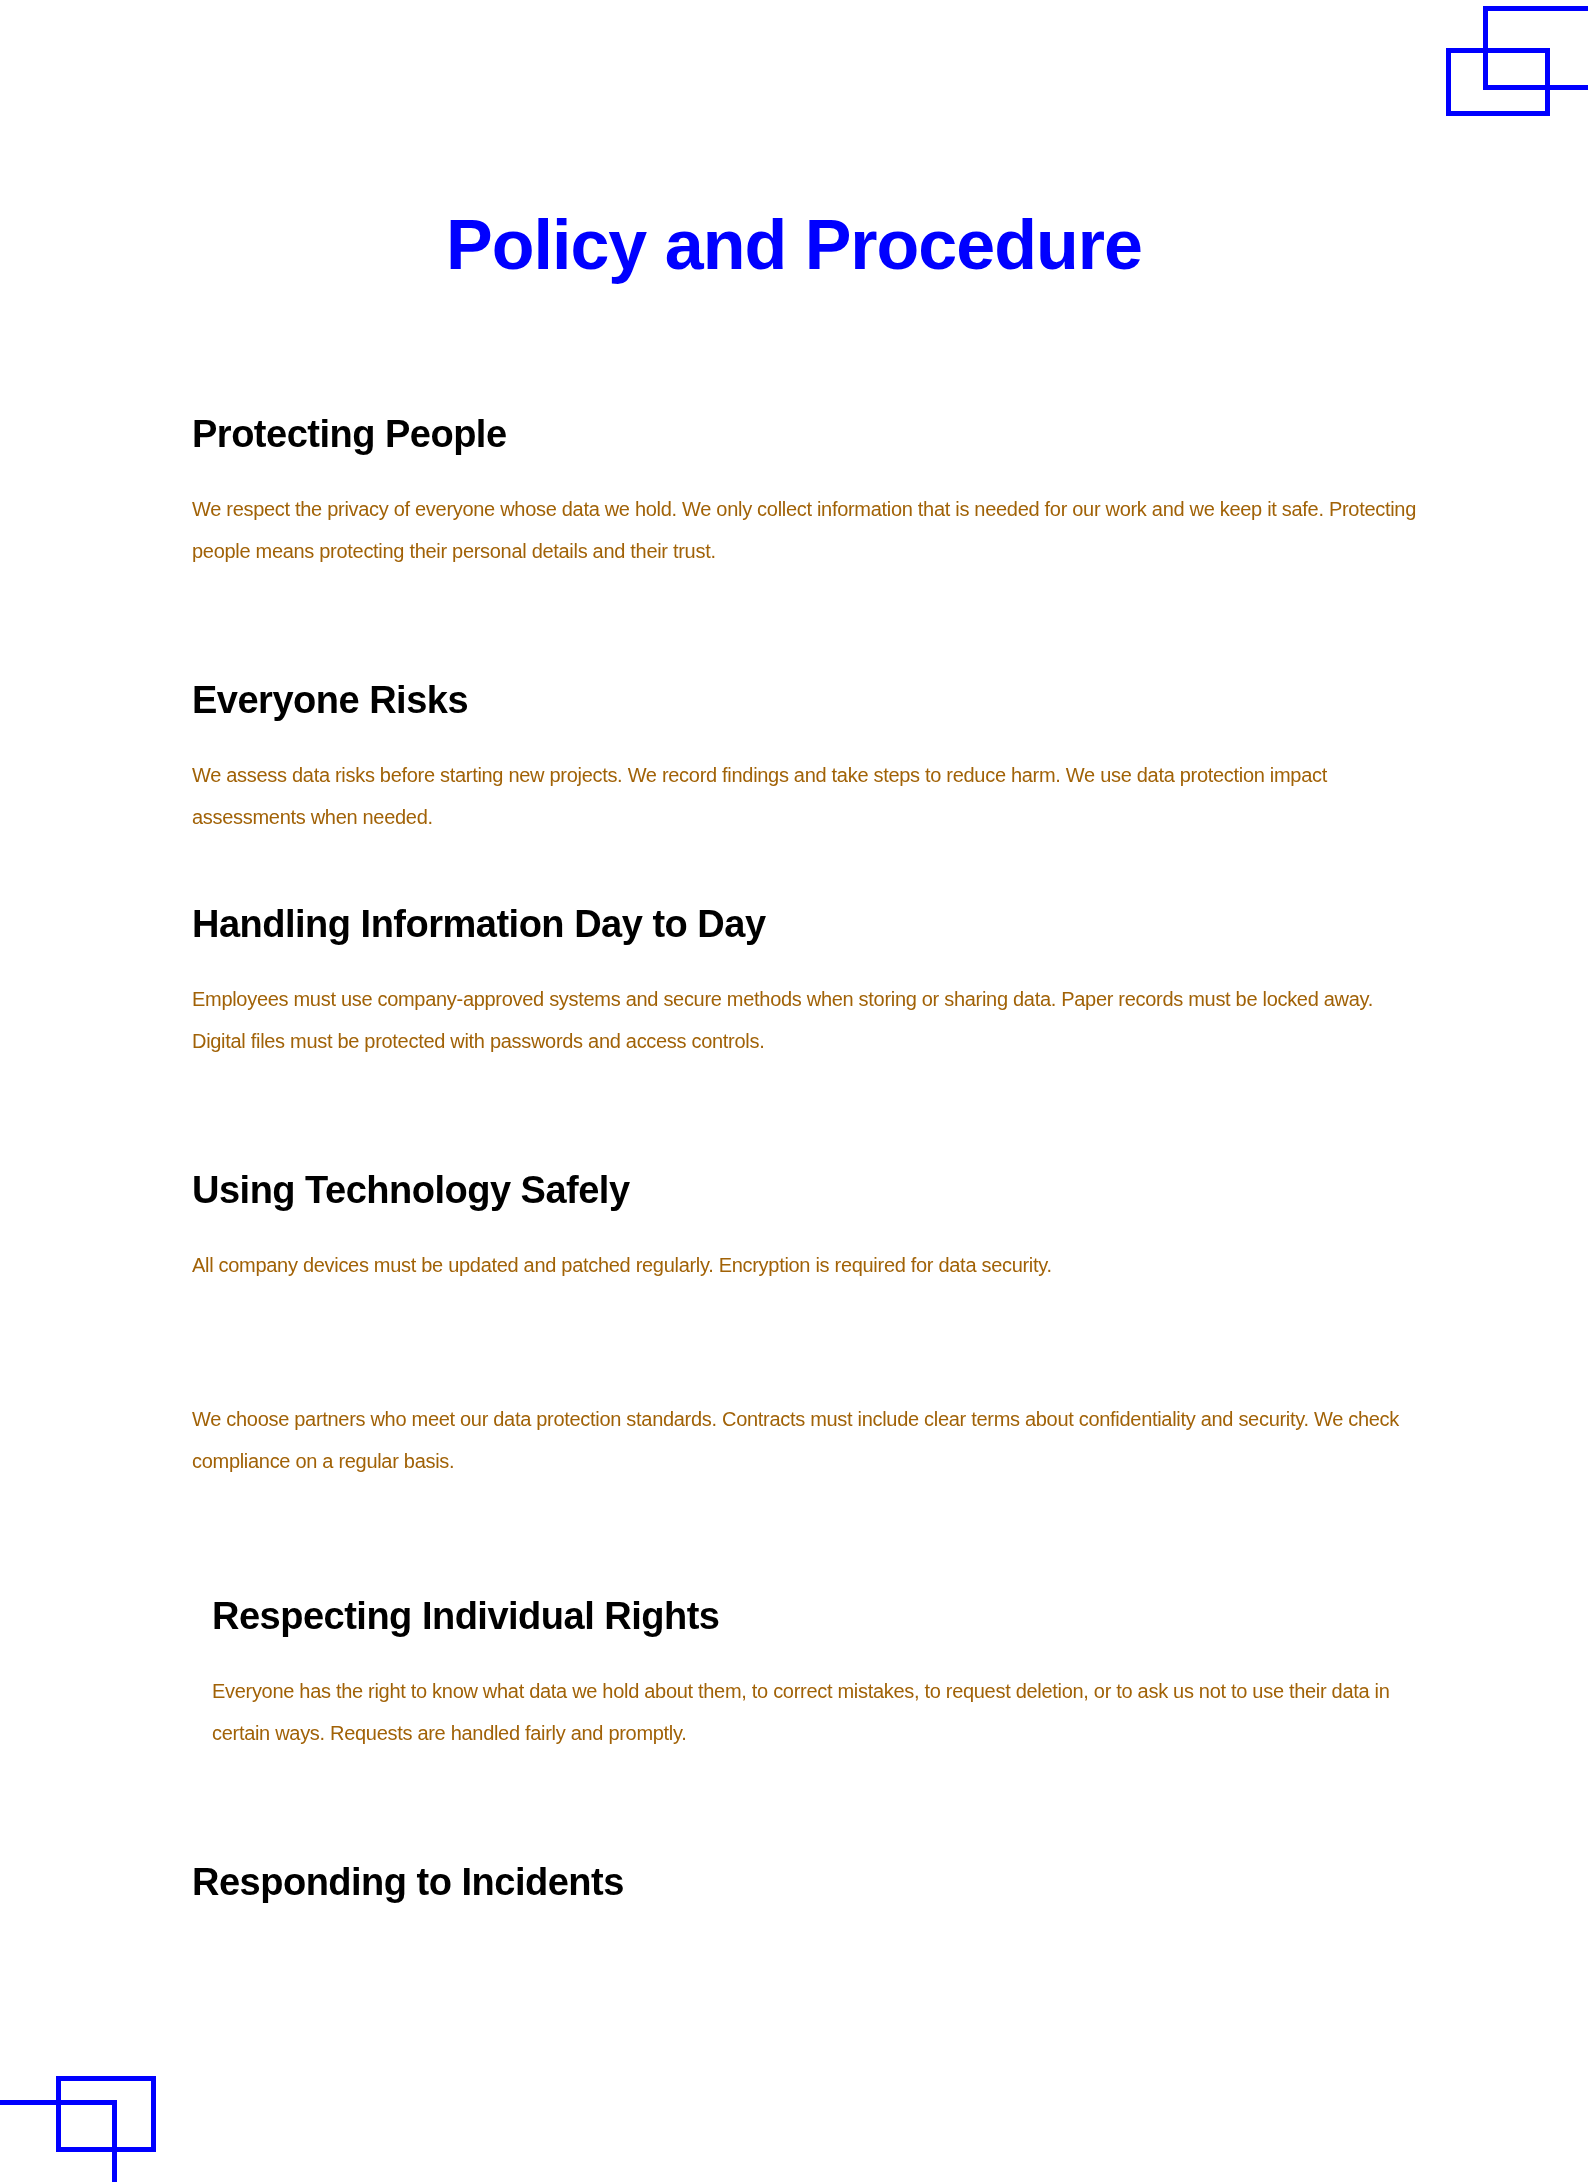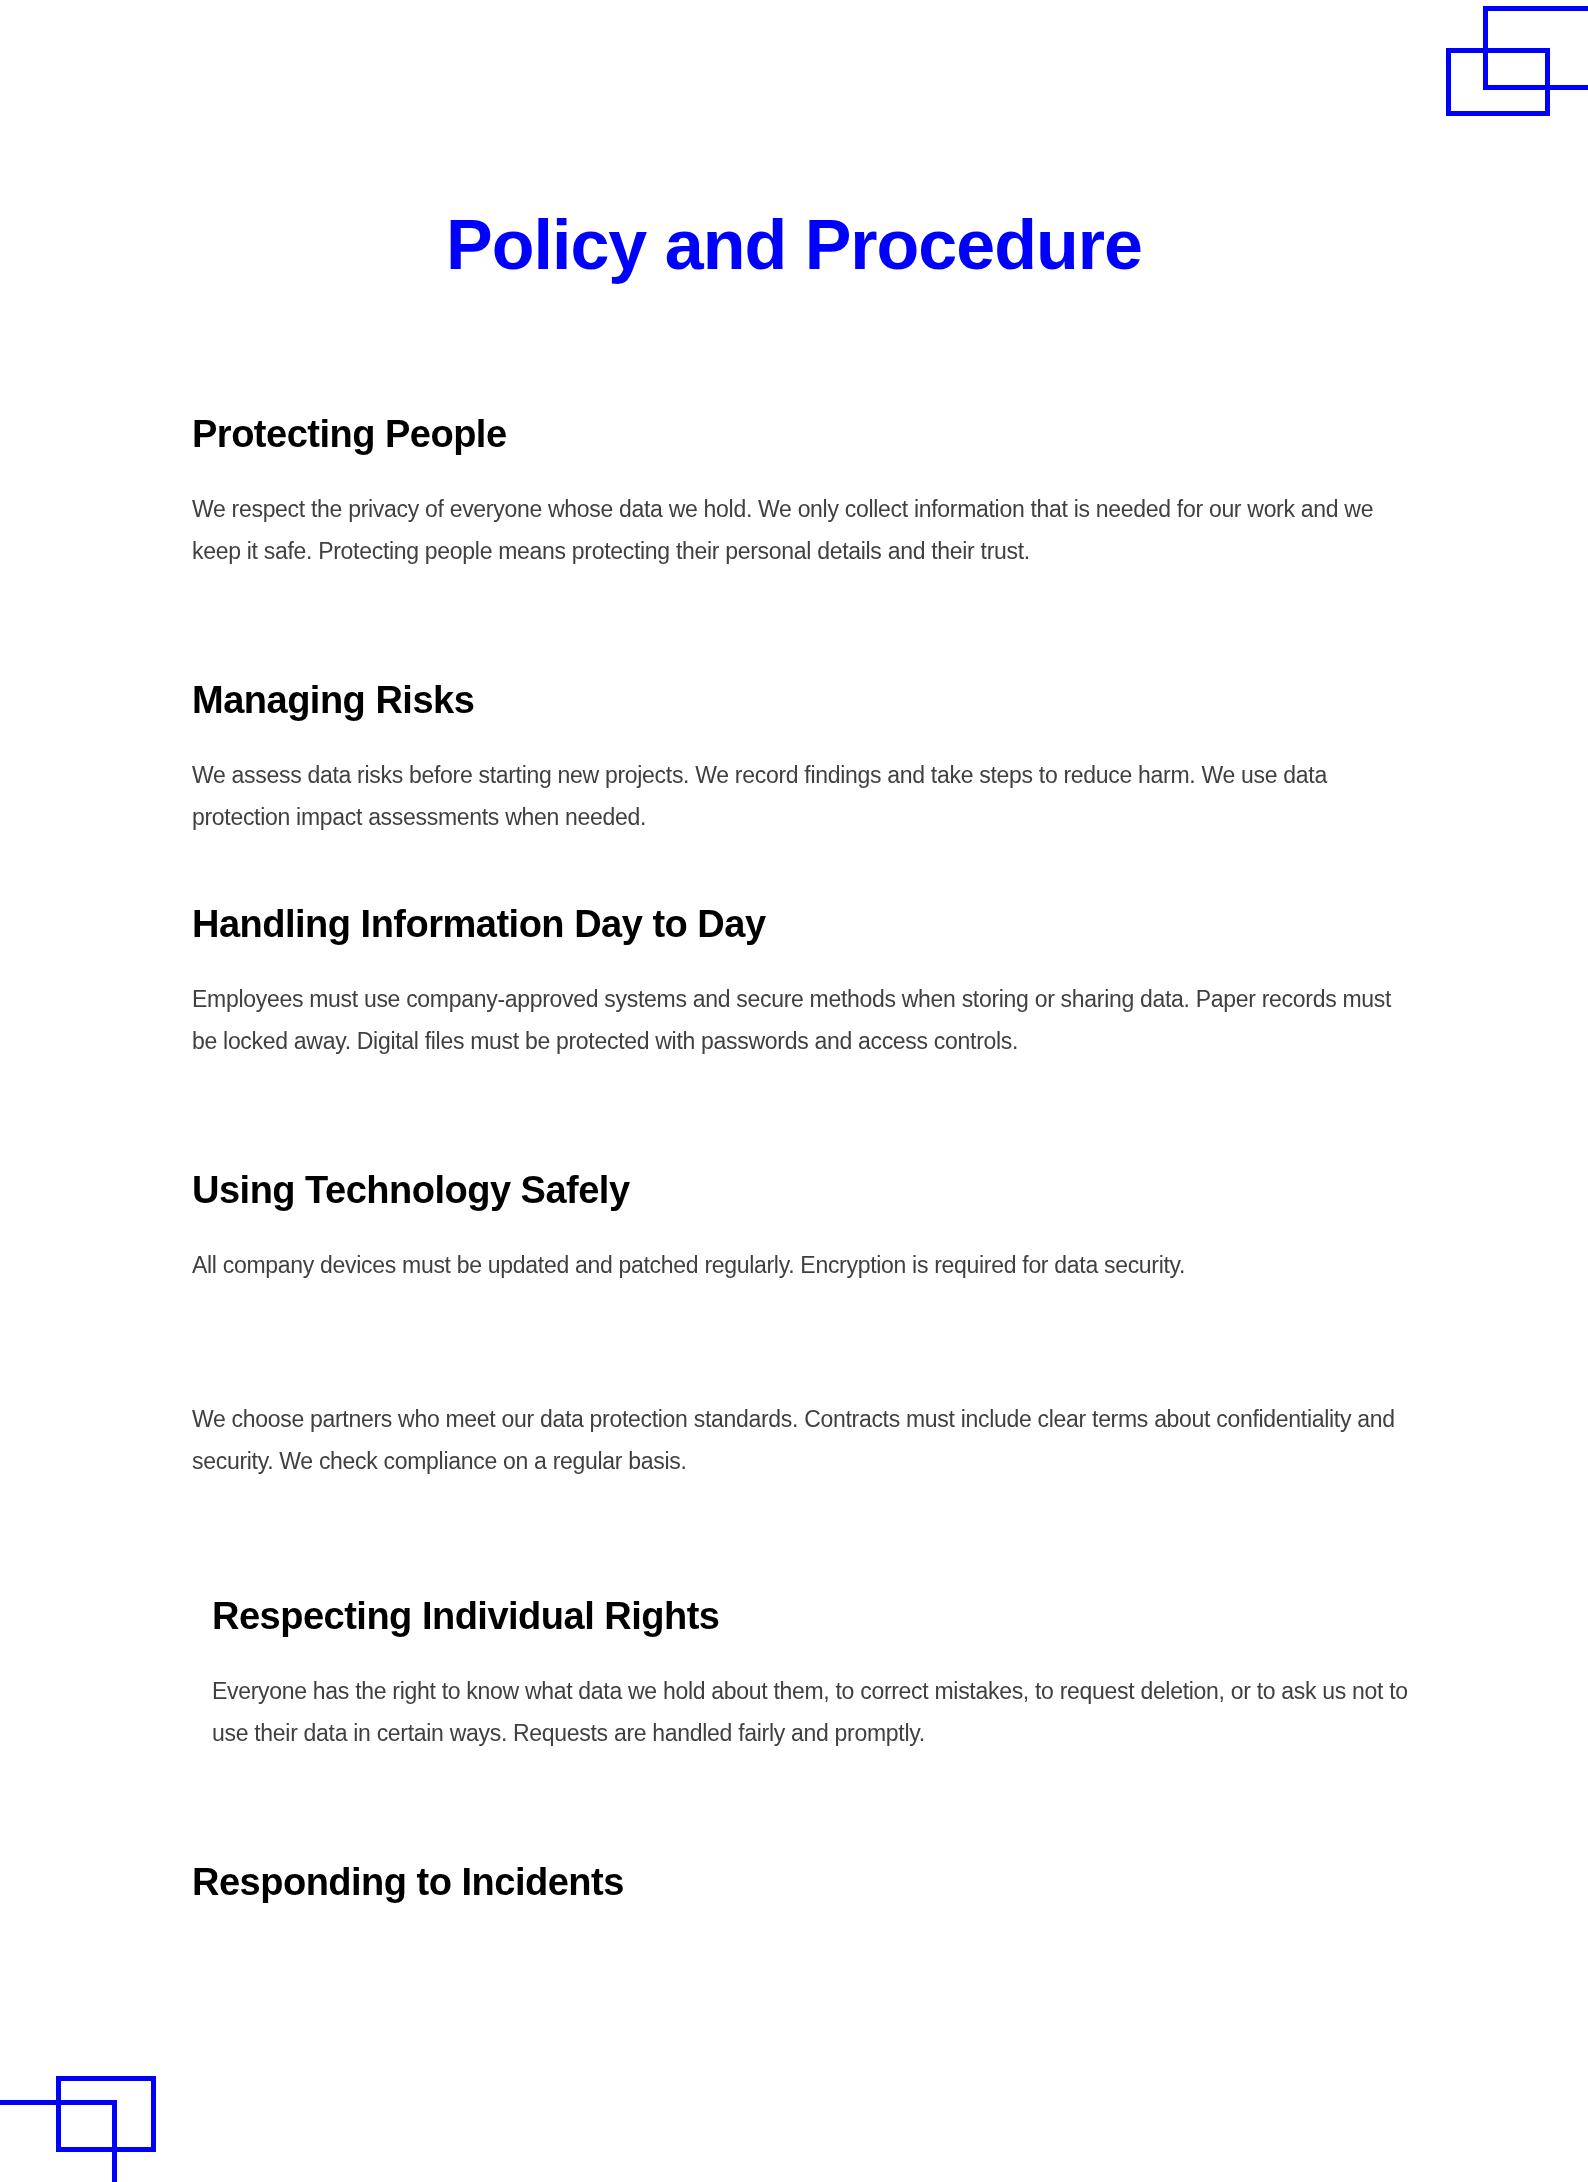--- a/index.html
+++ b/index.html
@@ -52,24 +52,24 @@
     .section h2 {
       margin: 0;
       font-size: 38px;
       font-weight: bold;
       line-height: 48px;
       letter-spacing: -0.5px;
       color: #000;
     }
     .section p {
       margin: 30px 0 0 0;
-      font-size: 23px;
+      font-size: 20px;
       line-height: 42px;
       letter-spacing: -0.3px;
-      color: #404040;
+      color: #a16207;
     }
     .clipped {
       height: 62px;
       overflow: hidden;
     }
   </style>
 </head>
 <body>
 
 <div class="page">
@@ -83,21 +83,21 @@
   <h1 class="title" style="margin:0;">Policy and Procedure</h1>
 
   <div class="content">
 
     <div class="section" style="top:410px;">
       <h2>Protecting People</h2>
       <p>We respect the privacy of everyone whose data we hold. We only collect information that is needed for our work and we keep it safe. Protecting people means protecting their personal details and their trust.</p>
     </div>
 
     <div class="section" style="top:676px;">
-      <h2>Managing Risks</h2>
+      <h2>Everyone Risks</h2>
       <p>We assess data risks before starting new projects. We record findings and take steps to reduce harm. We use data protection impact assessments when needed.</p>
     </div>
 
     <div class="section" style="top:900px;">
       <h2>Handling Information Day to Day</h2>
       <p>Employees must use company-approved systems and secure methods when storing or sharing data. Paper records must be locked away. Digital files must be protected with passwords and access controls.</p>
     </div>
 
     <div class="section" style="top:1166px;">
       <h2>Using Technology Safely</h2>

